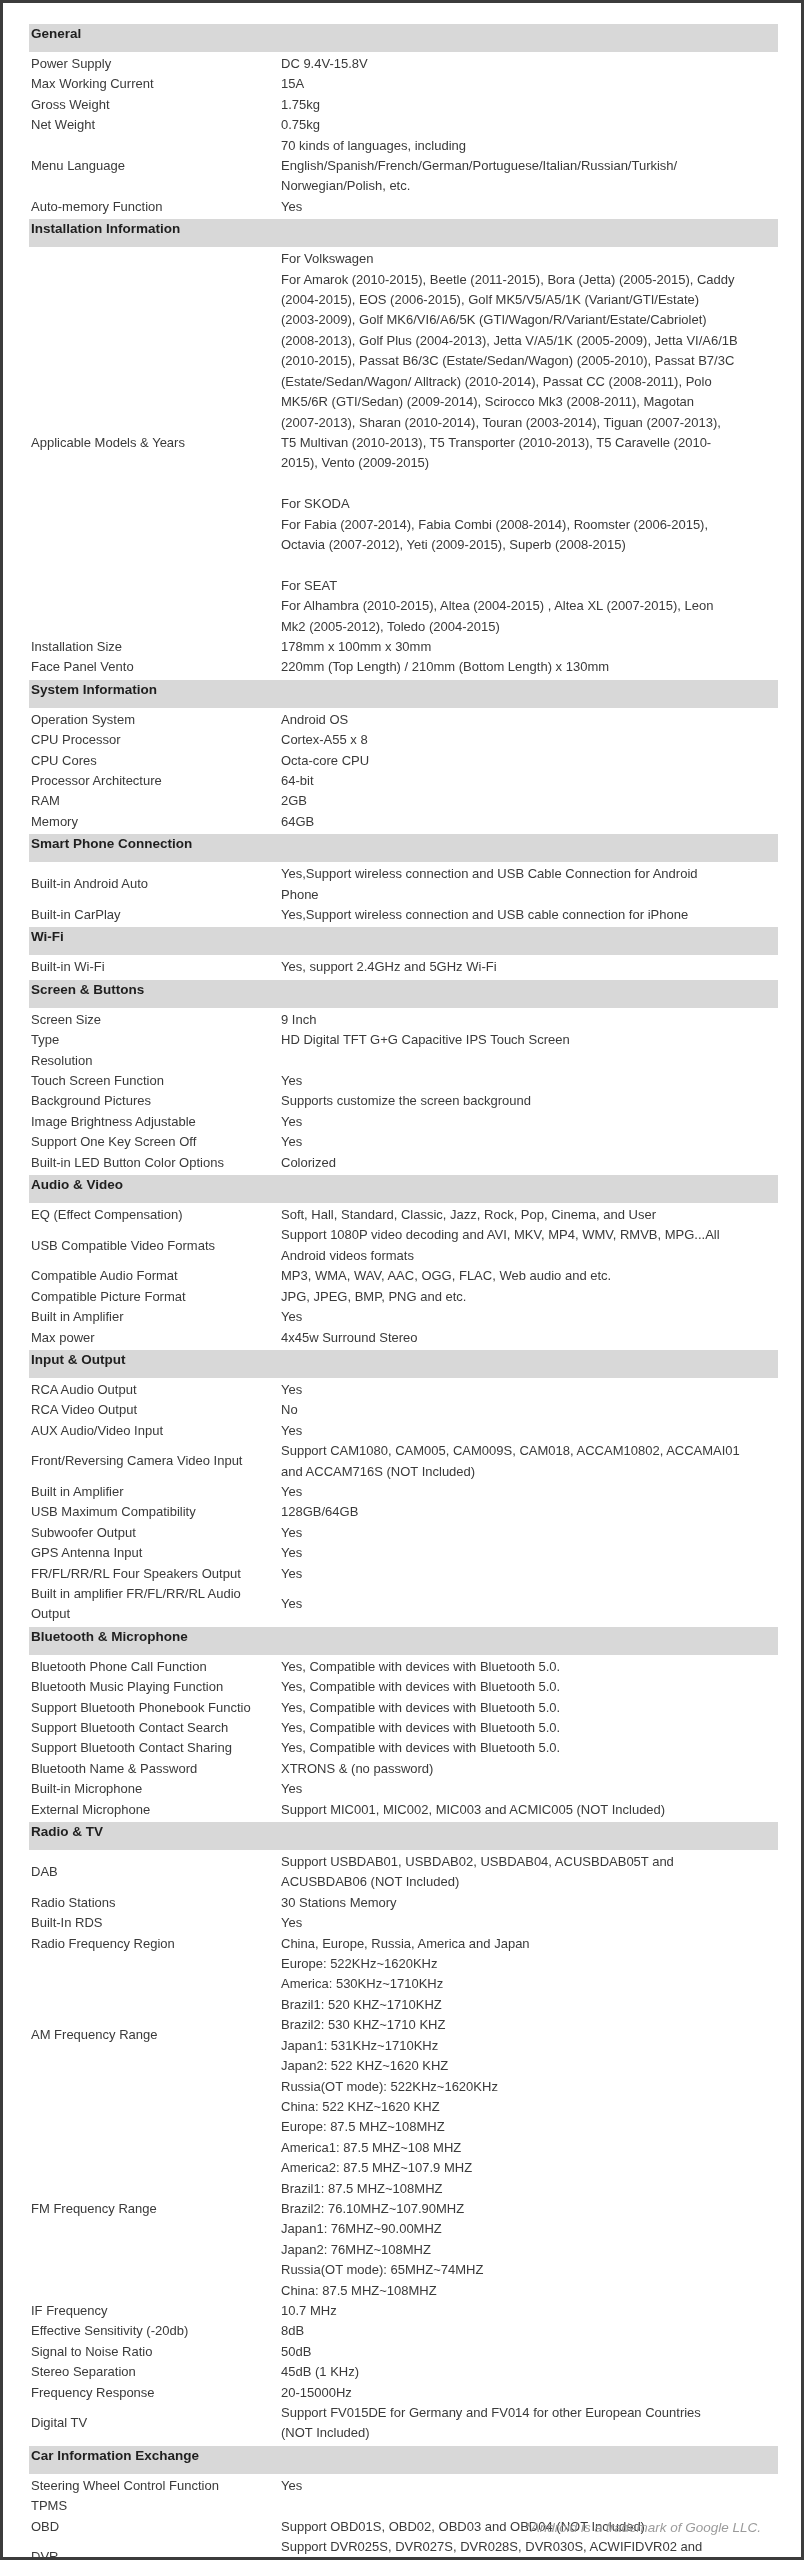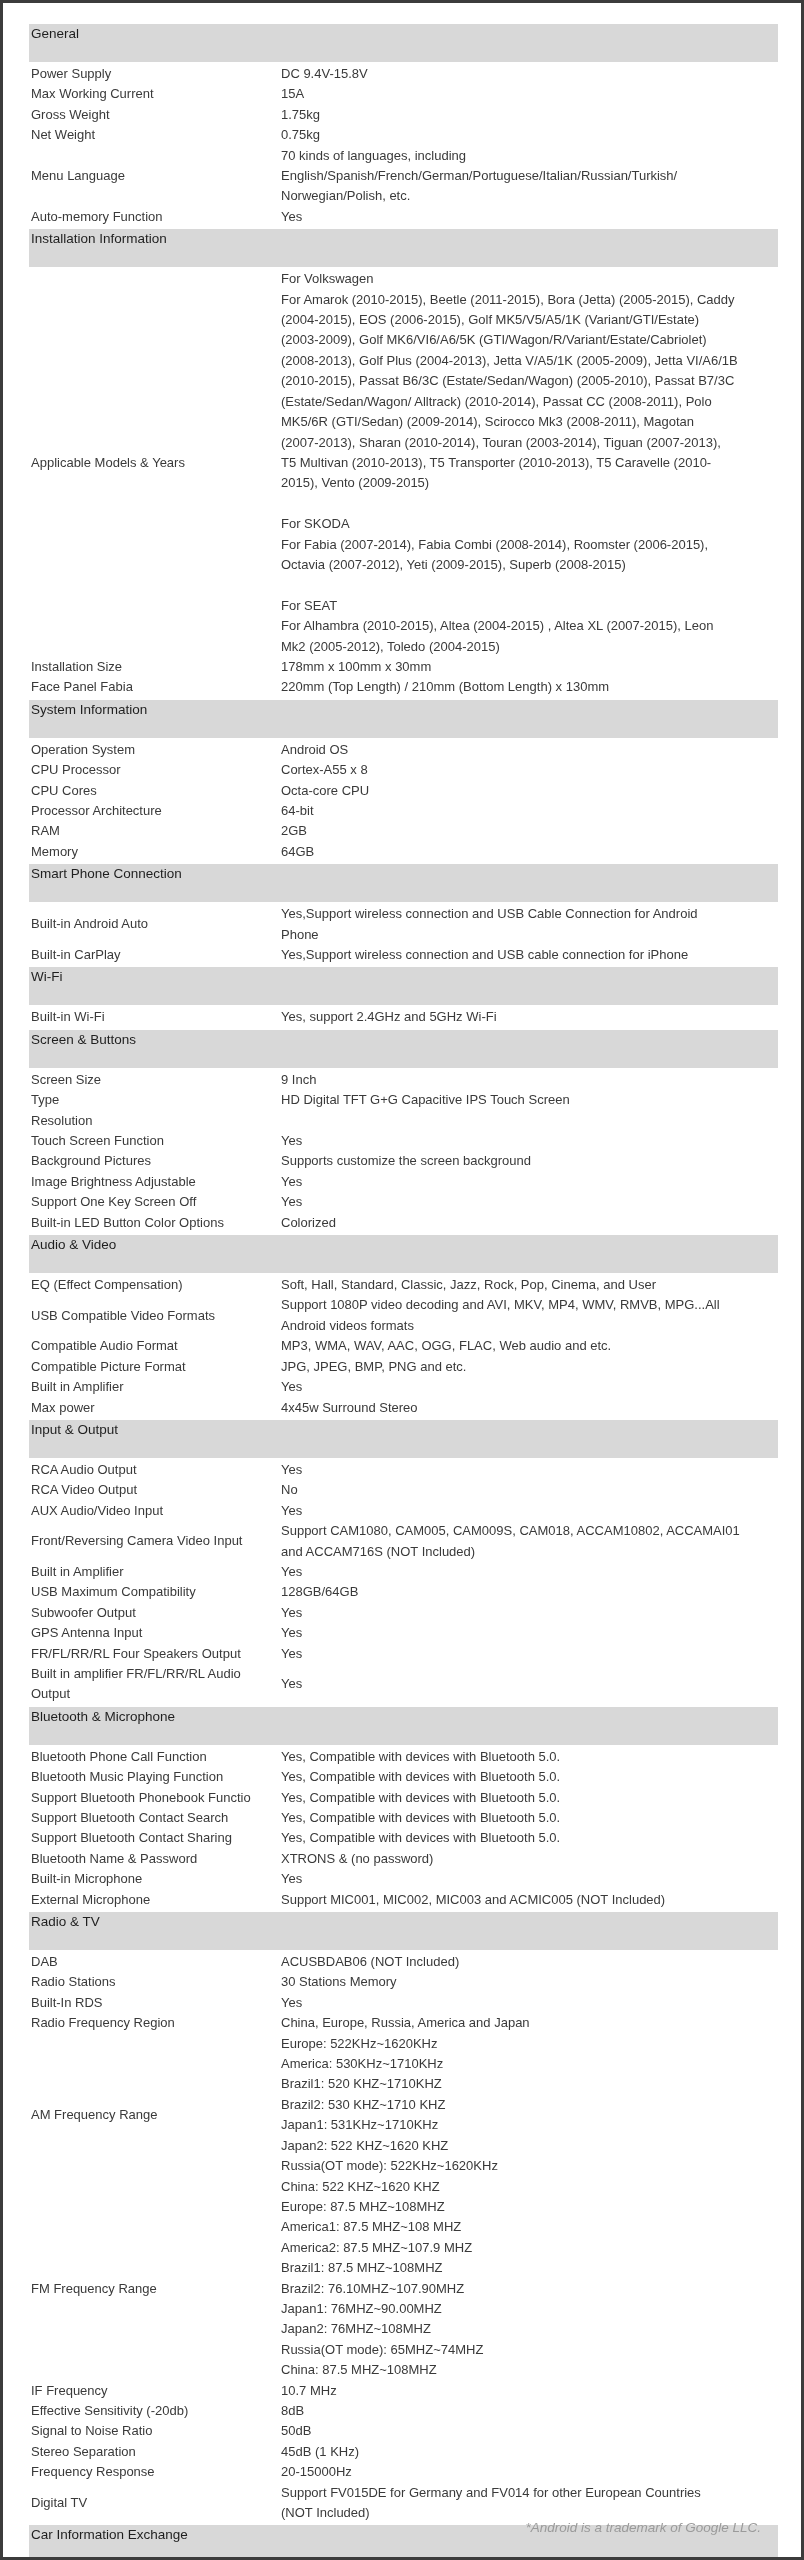--- a/index.html
+++ b/index.html
@@ -11,23 +11,23 @@
     background: var(--page-bg, #ffffff);
     border: 3px solid var(--border-color, #3c3c3c);
     font-family: "Liberation Sans", sans-serif;
     color: var(--text-color, #3a3a3a);
     overflow: hidden;
   }
   .content { padding: 19px 23px 0 26px; }
   .section-bar {
     background: var(--section-bg, #d8d8d8);
     color: var(--section-text, #1f1f1f);
-    font-weight: normal;
+    font-weight: bold;
     font-size: 13.5px;
-    height: 38px;
+    height: 28px;
     line-height: 20px;
     padding-left: 2px;
     margin: 2px 0 2px 0;
   }
   .row {
     display: flex;
     align-items: center;
     font-size: 13px;
     line-height: 20.4px;
   }
@@ -117,21 +117,21 @@
           <div class="vline">Mk2 (2005-2012), Toledo (2004-2015)</div>
         </div>
       </div>
       <div class="row">
         <div class="label">Installation Size</div>
         <div class="value">
           <div class="vline">178mm x 100mm x 30mm</div>
         </div>
       </div>
       <div class="row">
-        <div class="label">Face Panel Fabia</div>
+        <div class="label">Face Panel Vento</div>
         <div class="value">
           <div class="vline">220mm (Top Length) / 210mm (Bottom Length) x 130mm</div>
         </div>
       </div>
       <div class="section-bar">System Information</div>
       <div class="row">
         <div class="label">Operation System</div>
         <div class="value">
           <div class="vline">Android OS</div>
         </div>
@@ -379,20 +379,21 @@
       <div class="row">
         <div class="label">External Microphone</div>
         <div class="value">
           <div class="vline">Support MIC001, MIC002, MIC003 and ACMIC005 (NOT Included)</div>
         </div>
       </div>
       <div class="section-bar">Radio &amp; TV</div>
       <div class="row">
         <div class="label">DAB</div>
         <div class="value">
+          <div class="vline">Support USBDAB01, USBDAB02, USBDAB04, ACUSBDAB05T and</div>
           <div class="vline">ACUSBDAB06 (NOT Included)</div>
         </div>
       </div>
       <div class="row">
         <div class="label">Radio Stations</div>
         <div class="value">
           <div class="vline">30 Stations Memory</div>
         </div>
       </div>
       <div class="row">

